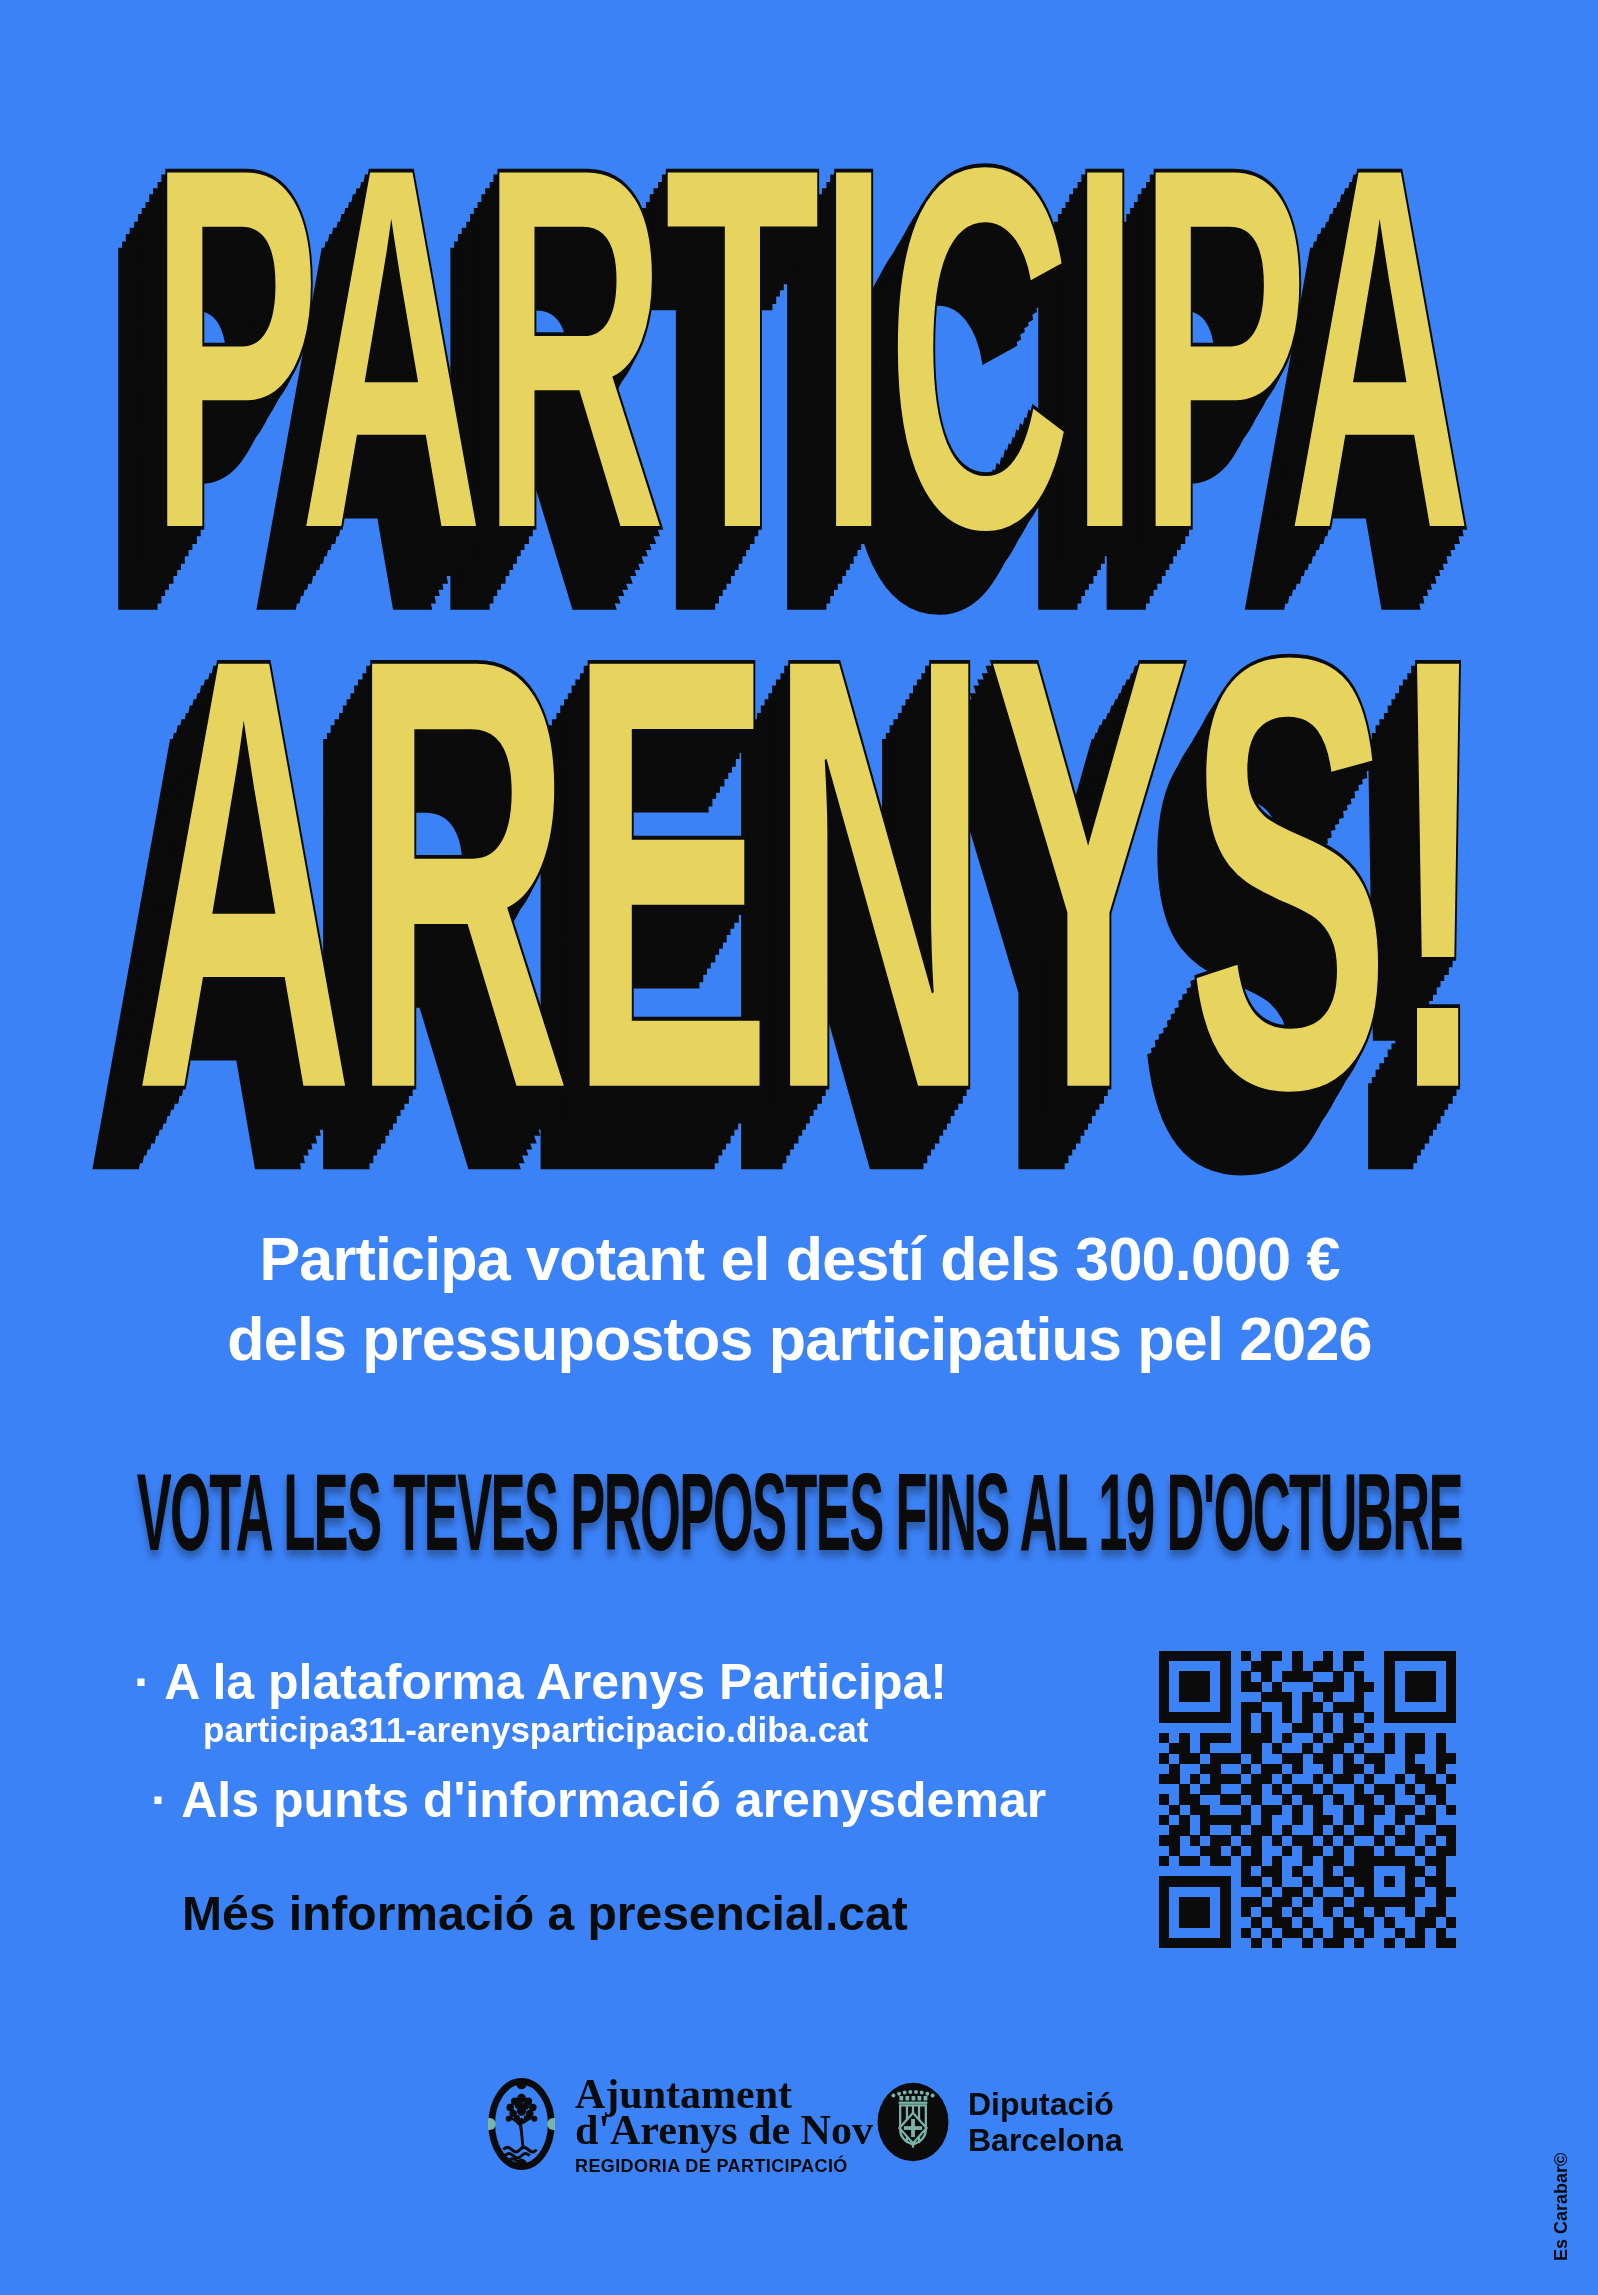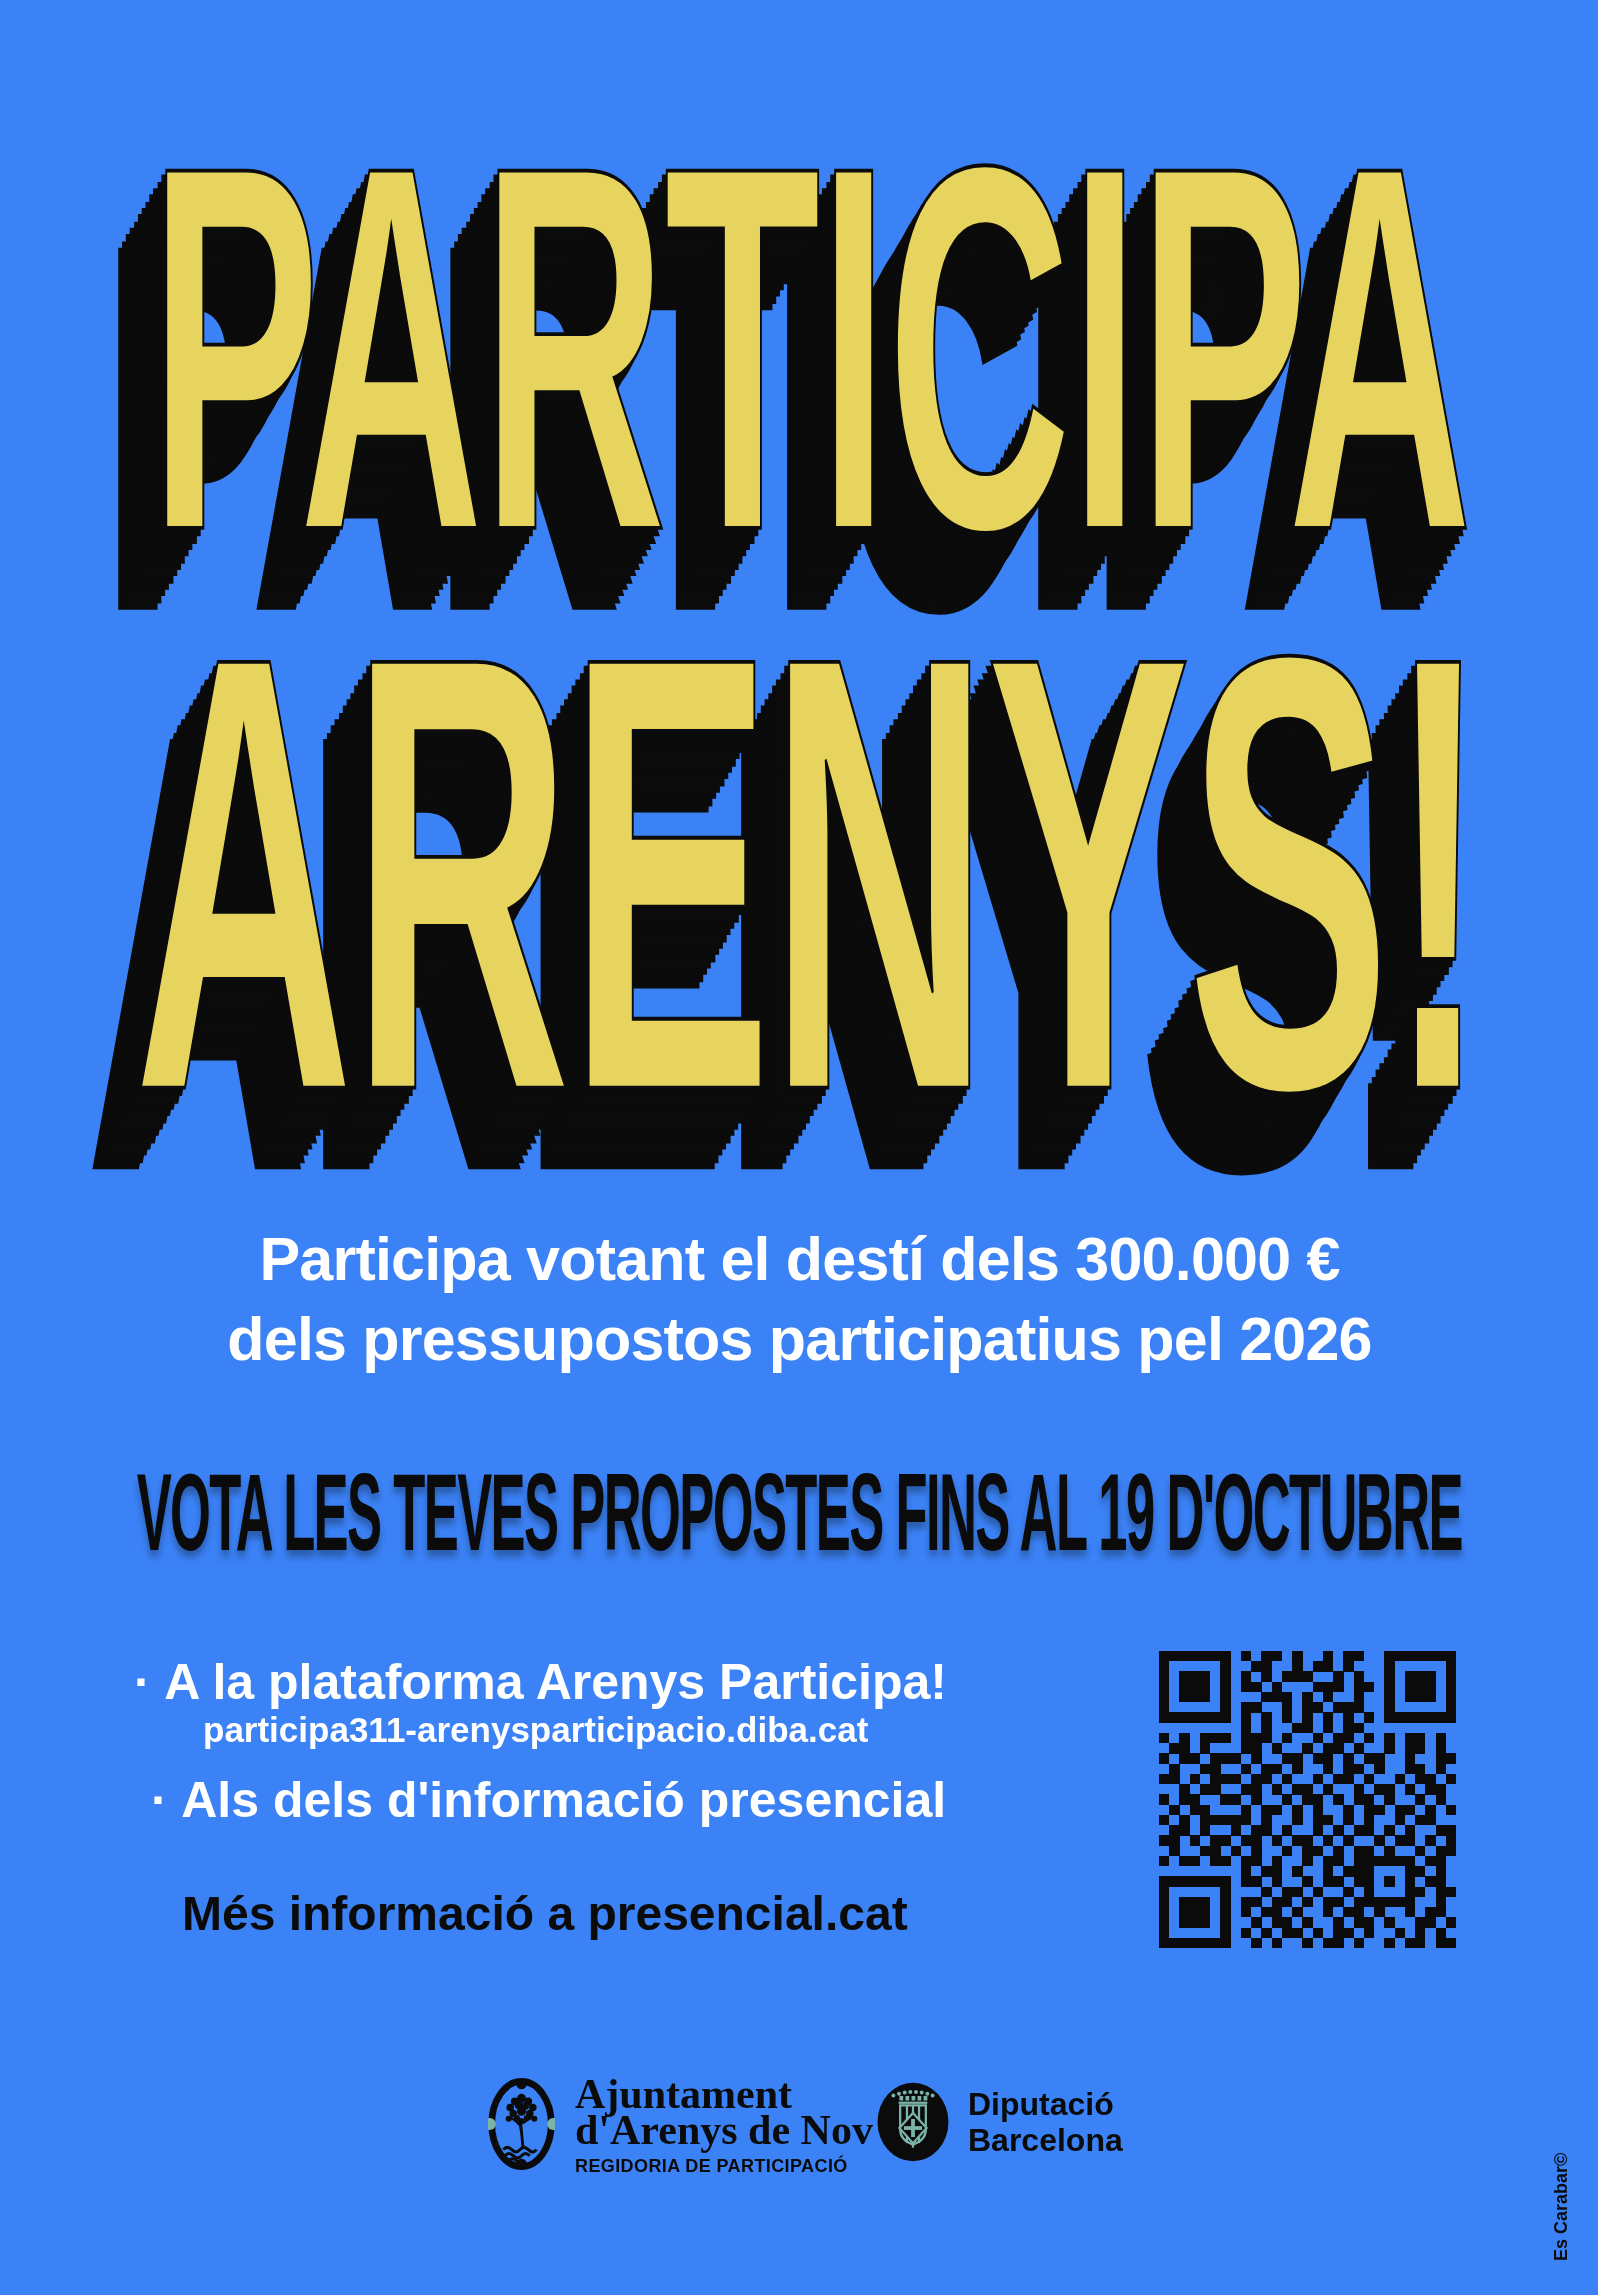--- a/index.html
+++ b/index.html
@@ -109,21 +109,21 @@
 
   <div id="headline-wrap" class="abs">
     <div id="headline">VOTA LES TEVES PROPOSTES FINS AL 19 D'OCTUBRE</div>
   </div>
 
   <div class="abs bullet-line" style="left:134px;top:1653px;text-align:center;">
     <span class="bullet-dot">·</span><span>A la plataforma Arenys Participa!</span>
   </div>
   <div id="bullet-url" class="abs" style="left:203px;top:1710px;">participa311-arenysparticipacio.diba.cat</div>
   <div class="abs bullet-line" style="left:151px;top:1771px;">
-    <span class="bullet-dot">·</span><span>Als dels d'informació presencial</span>
+    <span class="bullet-dot">·</span><span>Als punts d'informació arenysdemar</span>
   </div>
   <div id="more-info" class="abs" style="left:182px;top:1886px;">Més informació a presencial.cat</div>
 
   <svg id="qr" class="abs" viewBox="0 0 29 29" shape-rendering="crispEdges" aria-hidden="true">
     <g id="qr-cells" fill="#0B0B0B">
         <rect x="0" y="0" width="1.02" height="1.02"></rect>
         <rect x="1" y="0" width="1.02" height="1.02"></rect>
         <rect x="2" y="0" width="1.02" height="1.02"></rect>
         <rect x="3" y="0" width="1.02" height="1.02"></rect>
         <rect x="4" y="0" width="1.02" height="1.02"></rect>

